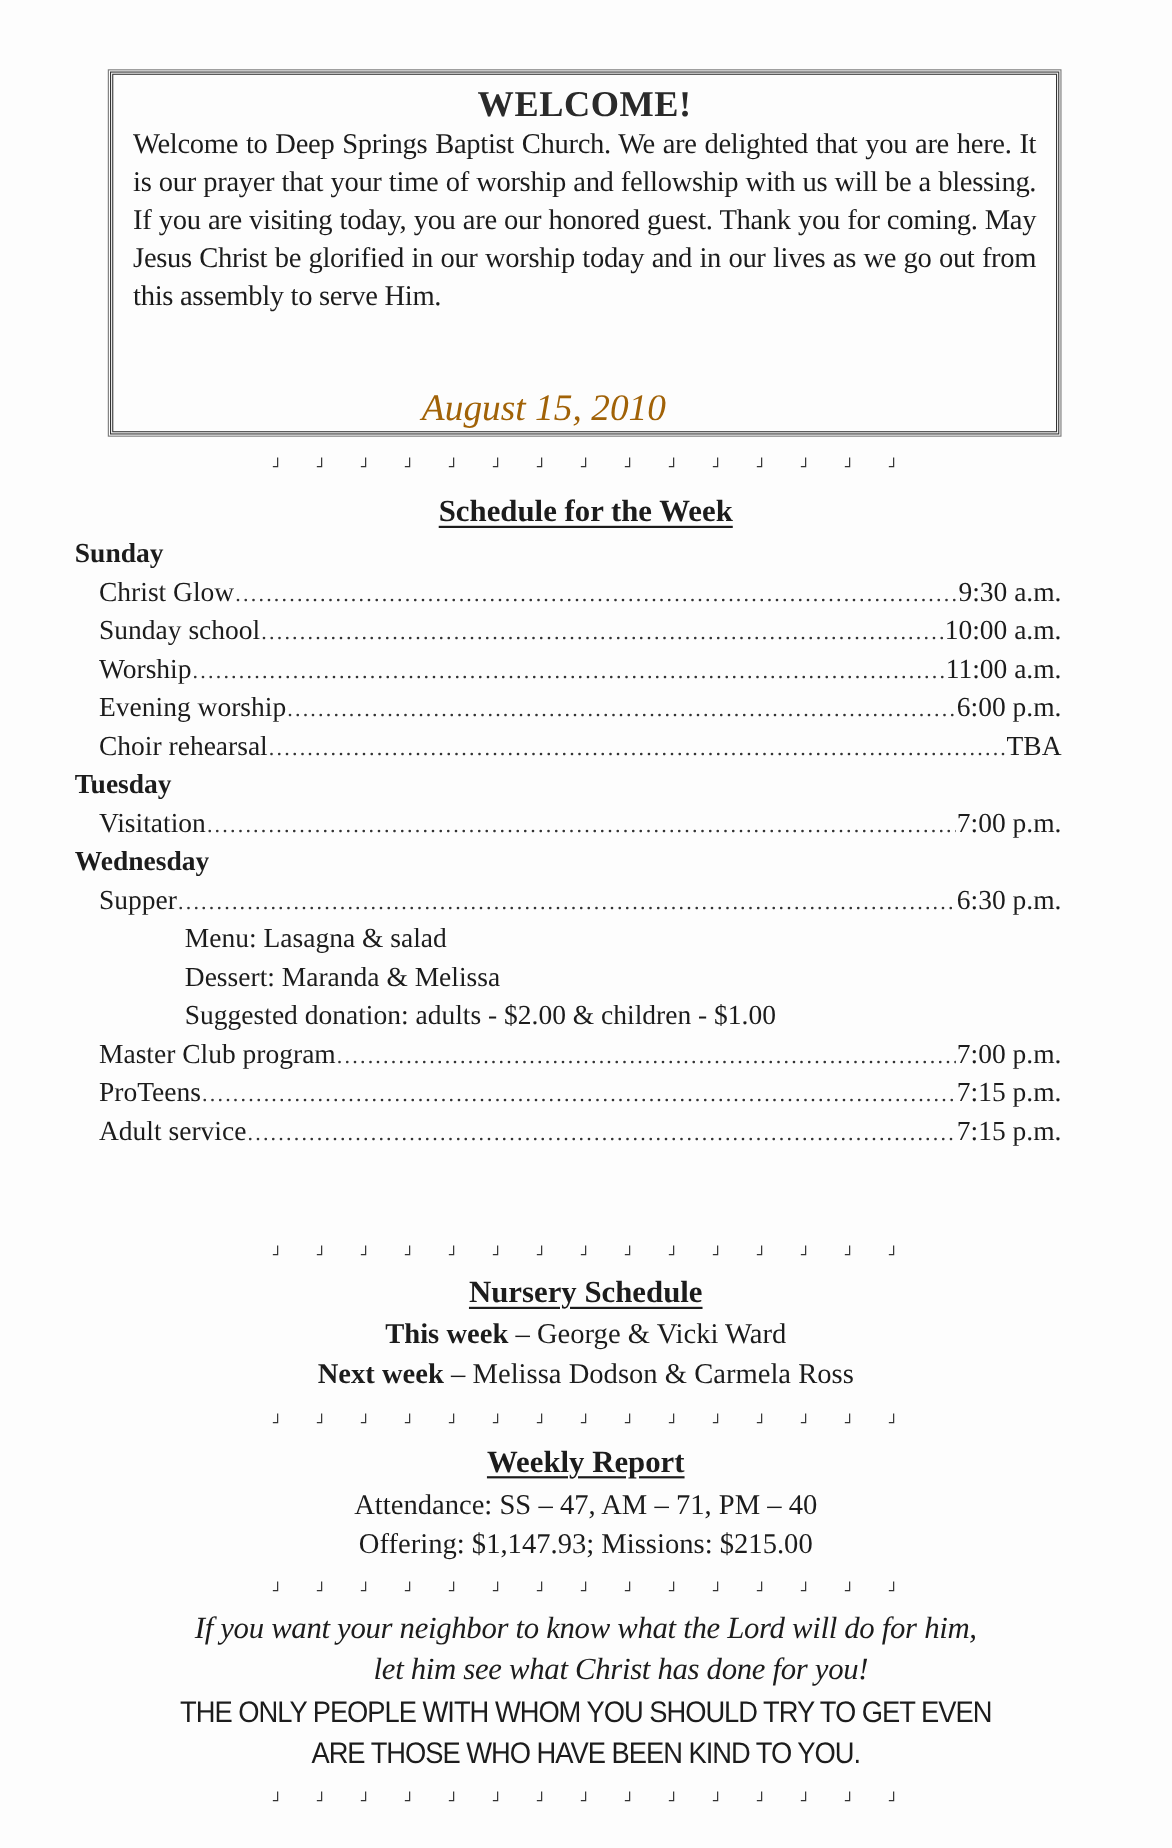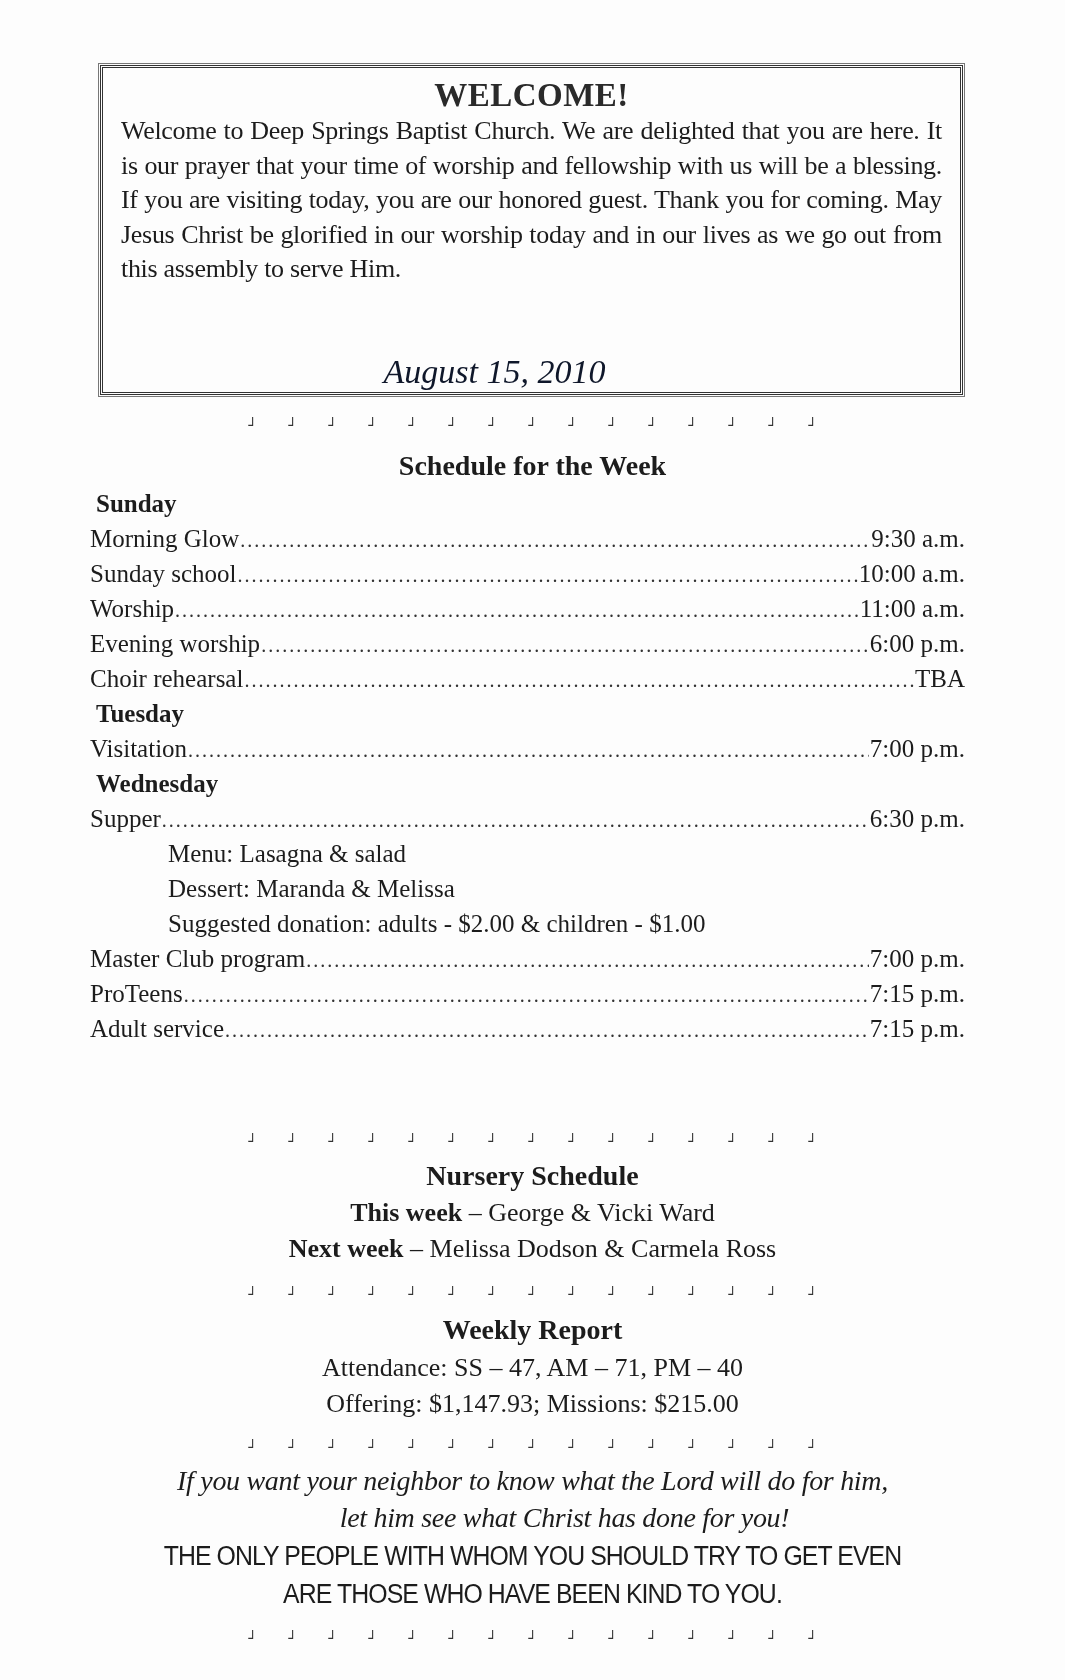--- a/index.html
+++ b/index.html
@@ -20,37 +20,37 @@
   .welcome-title {
     text-align: center; font-weight: bold; font-size: 33px; line-height: 38px;
     letter-spacing: 0.5px; color: #2a2a2a;
   }
   .welcome-text {
     font-size: 26px; line-height: 34.5px; text-align: justify; text-align-last: left;
     letter-spacing: -0.3px;
   }
   .date {
     position: absolute; left: 0; width: 989px; top: 352px; text-align: center;
-    font-style: italic; font-size: 34px; line-height: 40px; color: #0f172a;
+    font-style: italic; font-size: 34px; line-height: 40px; color: #a16207;
   }
   .divider {
     position: absolute; left: 0; width: 1065px; text-align: center; height: 22px;
   }
   .divider span {
     display: inline-block; width: 40px; font-family: "DejaVu Sans", sans-serif;
     font-size: 14px; line-height: 22px; color: #333;
   }
   .heading {
     position: absolute; left: 0; width: 1065px; text-align: center;
     font-weight: bold; font-size: 28px; line-height: 34px;
   }
-  .heading span { text-decoration-thickness: 2px; text-underline-offset: 4px; }
+  .heading span { text-decoration: underline; text-decoration-thickness: 2px; text-underline-offset: 4px; }
   .schedule { position: absolute; left: 0; top: 486px; width: 1065px; }
   .row { position: relative; height: 35px; line-height: 35px; font-size: 25px; }
-  .day { padding-left: 68px; font-weight: bold; font-size: 25px; margin-left: 28px; }
+  .day { padding-left: 68px; font-weight: bold; font-size: 25px; }
   .item { position: absolute; left: 90px; right: 100px; display: flex; align-items: baseline; }
   .item .label { white-space: nowrap; }
   .item .leader {
     flex: 1; overflow: hidden; white-space: nowrap; margin: 0 1px;
     letter-spacing: 2px; font-size: 20px; color: #333;
   }
   .item .leader::before {
     content: "................................................................................................................................................................";
   }
   .item .time { white-space: nowrap; }
@@ -82,21 +82,21 @@
 <div class="divider" style="top:414px;"><span>┘</span><span>┘</span><span>┘</span><span>┘</span><span>┘</span><span>┘</span><span>┘</span><span>┘</span><span>┘</span><span>┘</span><span>┘</span><span>┘</span><span>┘</span><span>┘</span><span>┘</span></div>
 
 <div class="heading" style="top:449px;">
   <span>Schedule for the Week</span>
 </div>
 
 <div class="schedule" id="schedule">
     <div class="row day">Sunday</div>
     <div class="row">
       <div class="item">
-        <span class="label">Morning Glow</span>
+        <span class="label">Christ Glow</span>
         <span class="leader"></span>
         <span class="time">9:30 a.m.</span>
       </div>
     </div>
     <div class="row">
       <div class="item">
         <span class="label">Sunday school</span>
         <span class="leader"></span>
         <span class="time">10:00 a.m.</span>
       </div>

